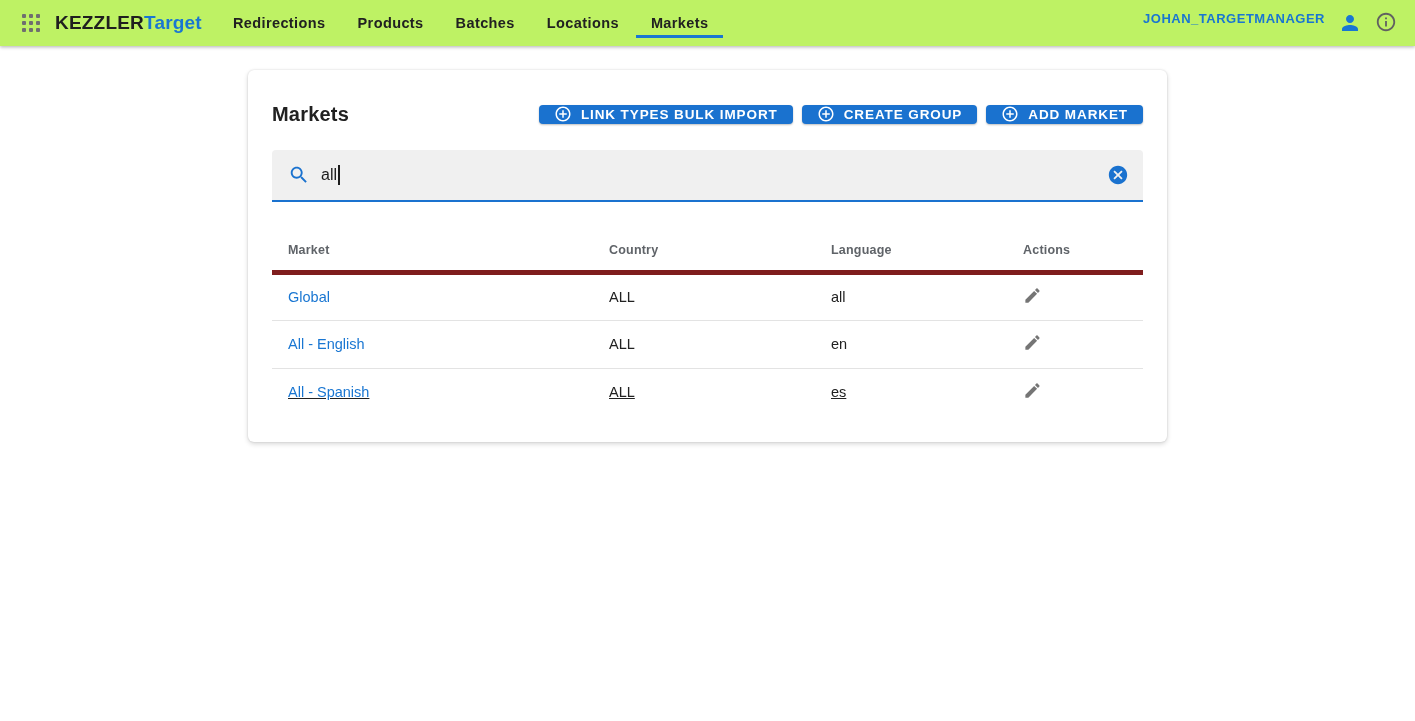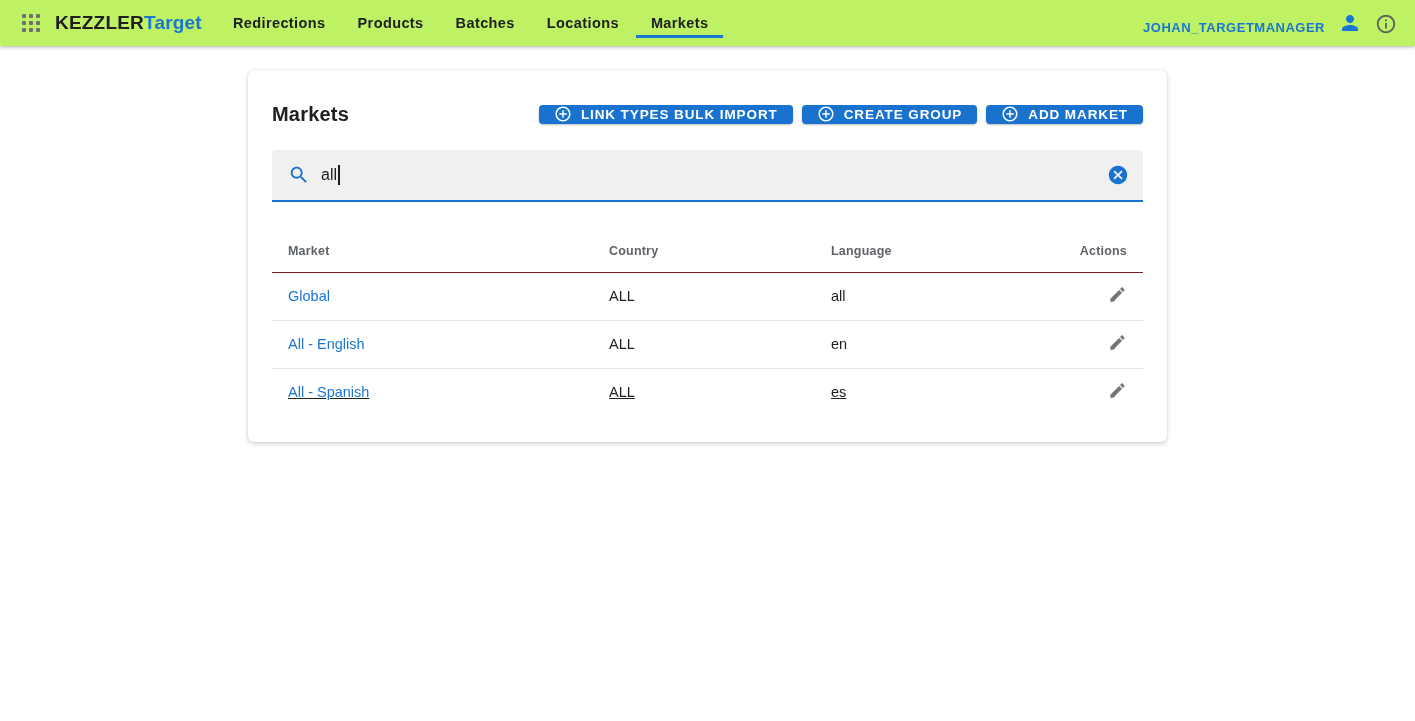--- a/index.html
+++ b/index.html
@@ -53,21 +53,21 @@
     font-weight: 600;
     letter-spacing: 0.4px;
     color: #212121;
     border-top: 3px solid transparent;
     border-bottom: 3px solid transparent;
     cursor: pointer;
     white-space: nowrap;
   }
   .nav-item.active { border-bottom-color: #1976d2; }
 
-  .header-right { display: flex; align-items: flex-end; gap: 13px; }
+  .header-right { display: flex; align-items: flex-start; gap: 13px; }
   .username {
     color: #1976d2;
     font-size: 13px;
     font-weight: 600;
     letter-spacing: 0.5px;
     cursor: pointer;
   }
   .icon-btn { background: none; border: none; display: flex; align-items: center; cursor: pointer; padding: 0; }
 
   
@@ -129,24 +129,24 @@
   table { width: 100%; border-collapse: collapse; table-layout: fixed; margin-top: 28px; }
   col.c1 { width: 337px; } col.c2 { width: 222px; } col.c3 { width: 192px; } col.c4 { width: 120px; }
   th {
     height: 42px;
     text-align: left;
     vertical-align: middle;
     font-size: 12.5px;
     font-weight: 700;
     color: #5f6368;
     letter-spacing: 0.2px;
-    border-bottom: 1px solid #7f1d1d;
+    border-bottom: 5px solid #7f1d1d;
   }
   th:first-child, td:first-child { padding-left: 16px; }
-  th:last-child, td:last-child { text-align: right; padding-right: 16px; }
+  th:last-child, td:last-child { padding-right: 16px; }
   td {
     height: 48px;
     vertical-align: middle;
     font-size: 14.5px;
     color: #212121;
     border-bottom: 1px solid #e3e3e3;
   }
   tbody tr:last-child td { border-bottom: none; text-decoration: underline; }
   td a { color: #1976d2; text-decoration: none; cursor: pointer; }
   .edit-btn { display: inline-flex; }

